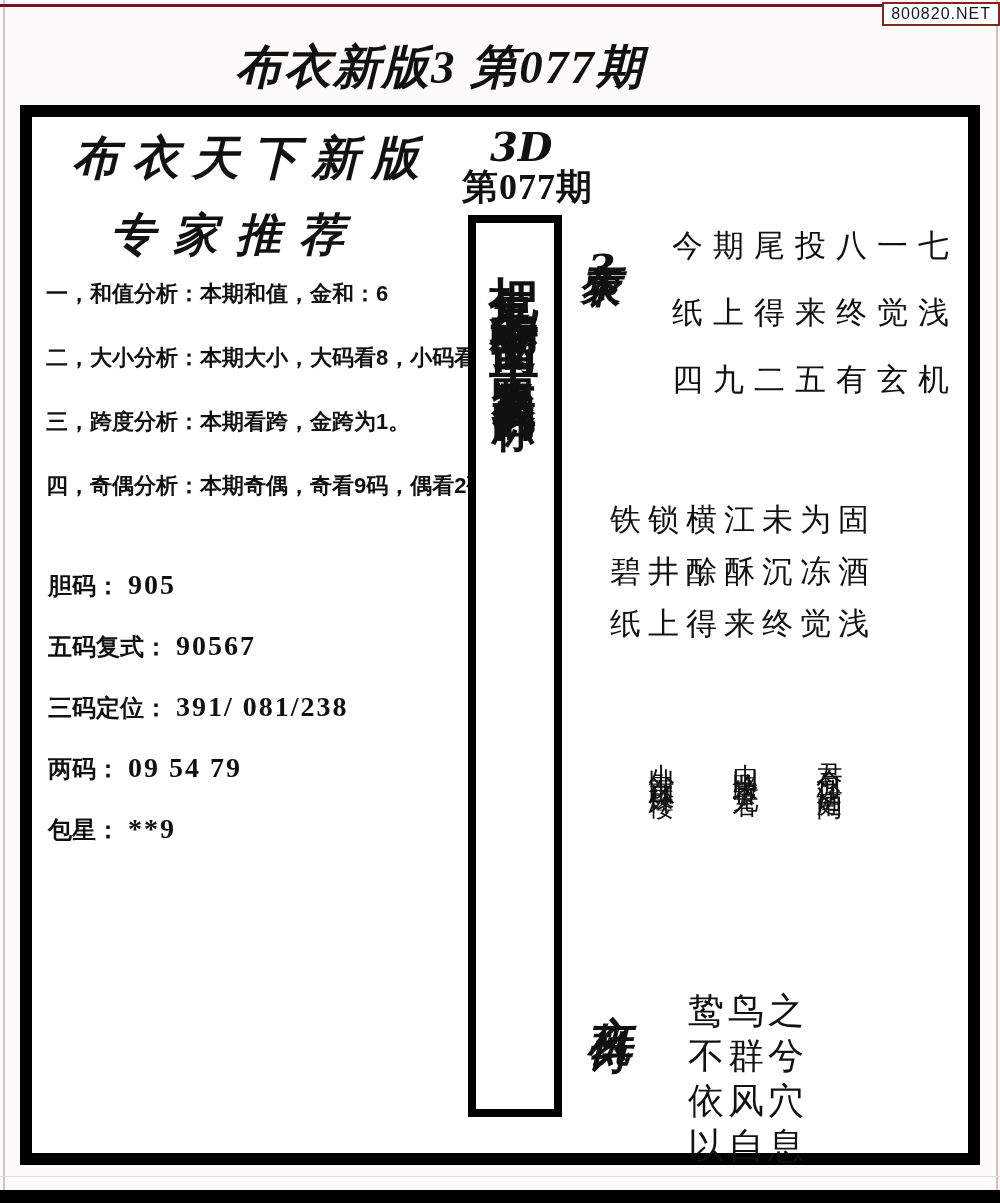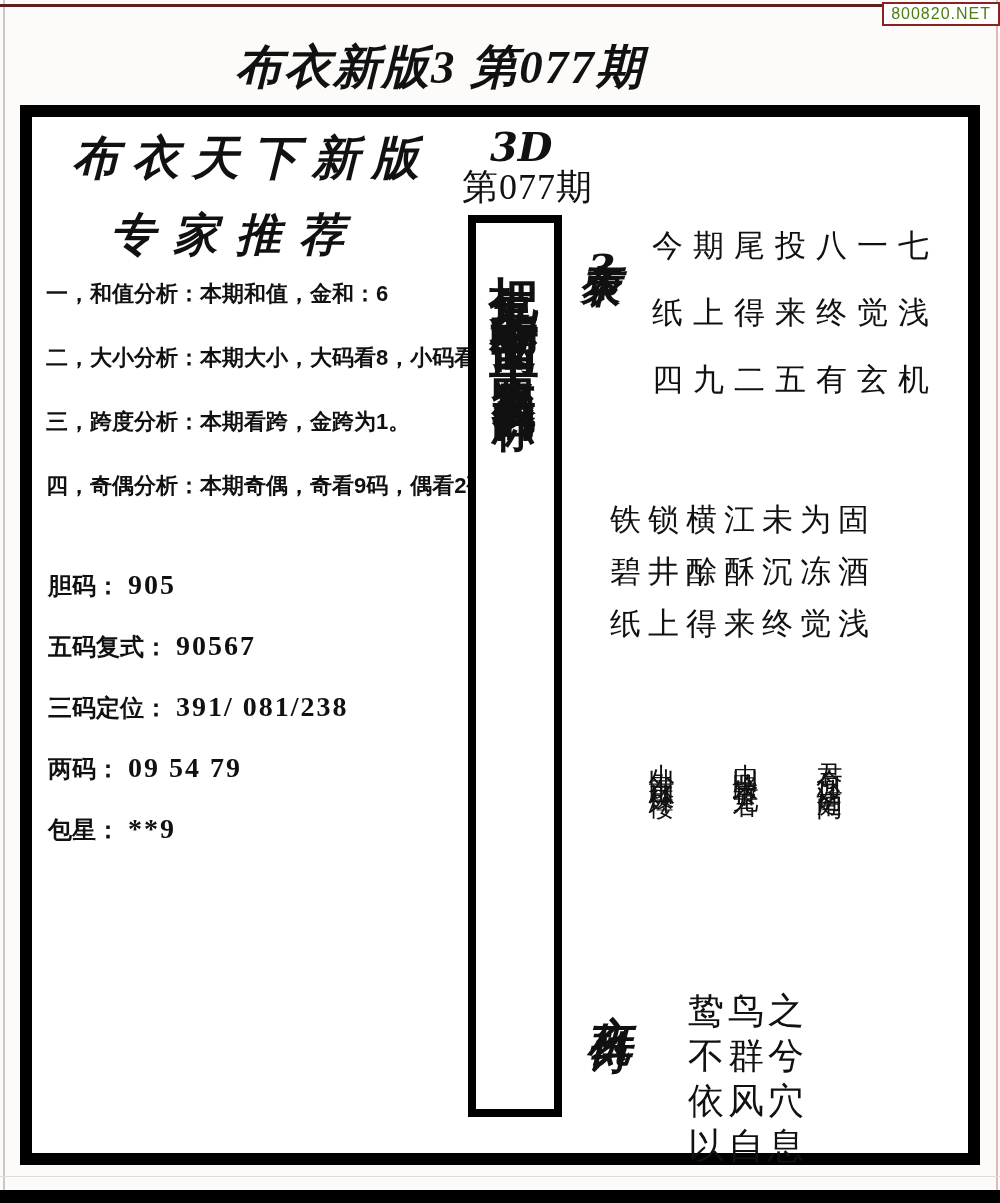--- a/index.html
+++ b/index.html
@@ -16,21 +16,21 @@
   }
   
   .edge-left   { position: absolute; left: 3px; top: 0; width: 2px; height: 100%; background: #c8c8c8; }
   .edge-top    { position: absolute; left: 0; top: 4px; right: 80px; height: 3px; background: #5d2020; }
   .edge-right  { position: absolute; right: 2px; top: 0; width: 2px; height: 100%; background: rgba(170,60,60,0.35); }
   .bottom-bar  { position: absolute; left: 0; bottom: 0; width: 100%; height: 13px; background: #000; }
   .bottom-line { position: absolute; left: 0; bottom: 26px; width: 100%; height: 1px; background: #ddd; }
 
   .site-tag {
     position: absolute; top: 2px; right: 0;
-    border: 2px solid #8b2222; color: #4d7c0f; background: #fff;
+    border: 2px solid #8b2222; color: #0f172a; background: #fff;
     font-family: "Liberation Sans", "DejaVu Sans", sans-serif;
     font-size: 16px; padding: 1px 7px; letter-spacing: 1px;
   }
 
   .page-title {
     position: absolute; top: 36px; left: 60px; width: 760px;
     text-align: center;
     font-size: 47px; font-weight: bold; letter-spacing: 2px;
     font-family: "Liberation Serif", "DejaVu Serif", serif;
     font-style: italic;
@@ -79,21 +79,21 @@
   }
 
   
   .game-label {
     position: absolute; left: 458px; top: 6px;
     font-size: 40px; font-weight: bold; font-style: italic;
     font-family: "DejaVu Serif", cursive, serif;
   }
   .issue-label {
     position: absolute; left: 430px; top: 46px;
-    font-size: 36px; font-weight: normal; letter-spacing: 1px;
+    font-size: 36px; font-weight: bold; letter-spacing: 1px;
     font-family: "Liberation Serif", "DejaVu Serif", serif;
   }
   .center-box {
     position: absolute; left: 436px; top: 98px;
     width: 94px; height: 902px;
     border: 8px solid #000; background: #fff;
     display: flex; flex-direction: column; align-items: center;
   }
   .slogan {
     writing-mode: vertical-rl; text-orientation: upright;
@@ -103,21 +103,21 @@
   .slogan-bottom { font-size: 44px; letter-spacing: 5px;  margin-top: 26px; }
   .brand-vertical {
     position: absolute; left: 542px; top: 112px;
     writing-mode: vertical-rl; text-orientation: upright;
     font-size: 40px; font-weight: bold; font-style: italic;
     letter-spacing: 4px;
     font-family: "DejaVu Serif", cursive, serif;
   }
 
   
-  .tips { position: absolute; left: 620px; top: 108px; }
+  .tips { position: absolute; left: 640px; top: 108px; }
   .tip-line {
     height: 67px; font-size: 31px; letter-spacing: 10px; white-space: nowrap;
     font-family: "Liberation Serif", "DejaVu Serif", serif;
   }
   .hezhi {
     position: absolute; left: 580px; top: 298px;
     font-size: 31px; font-weight: bold; white-space: nowrap;
     font-family: "Liberation Serif", "DejaVu Serif", serif;
   }
   .hezhi .pick-label { font-size: 29px; font-family: "Liberation Serif", "DejaVu Serif", serif; }

